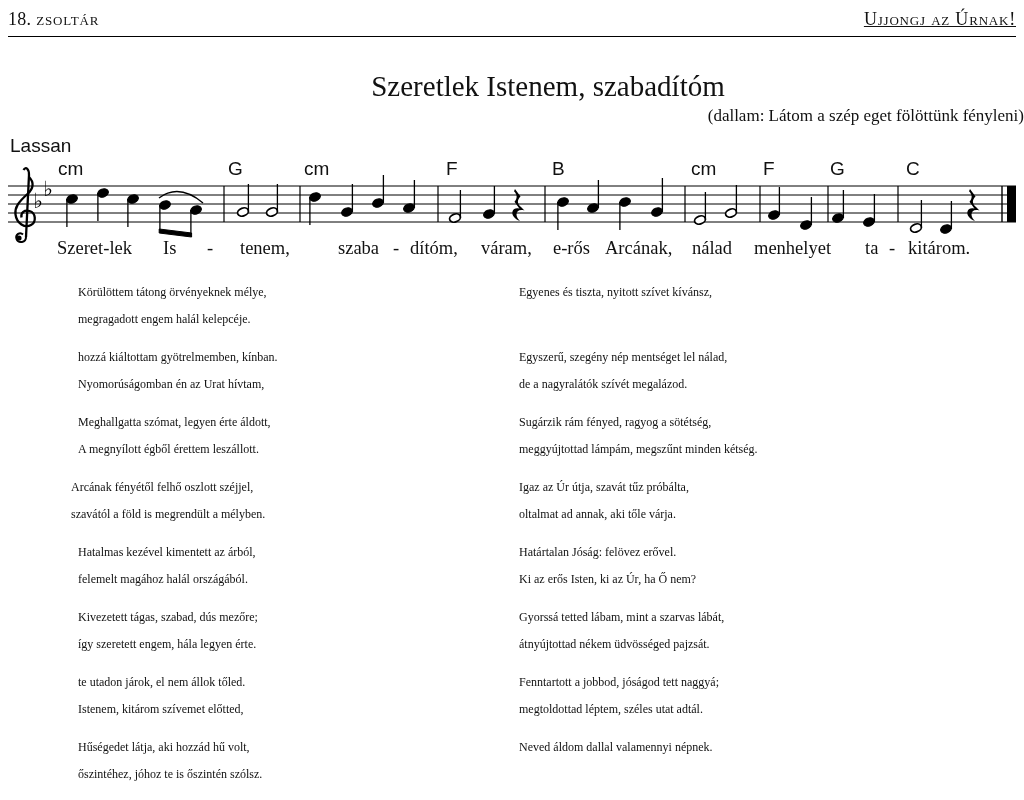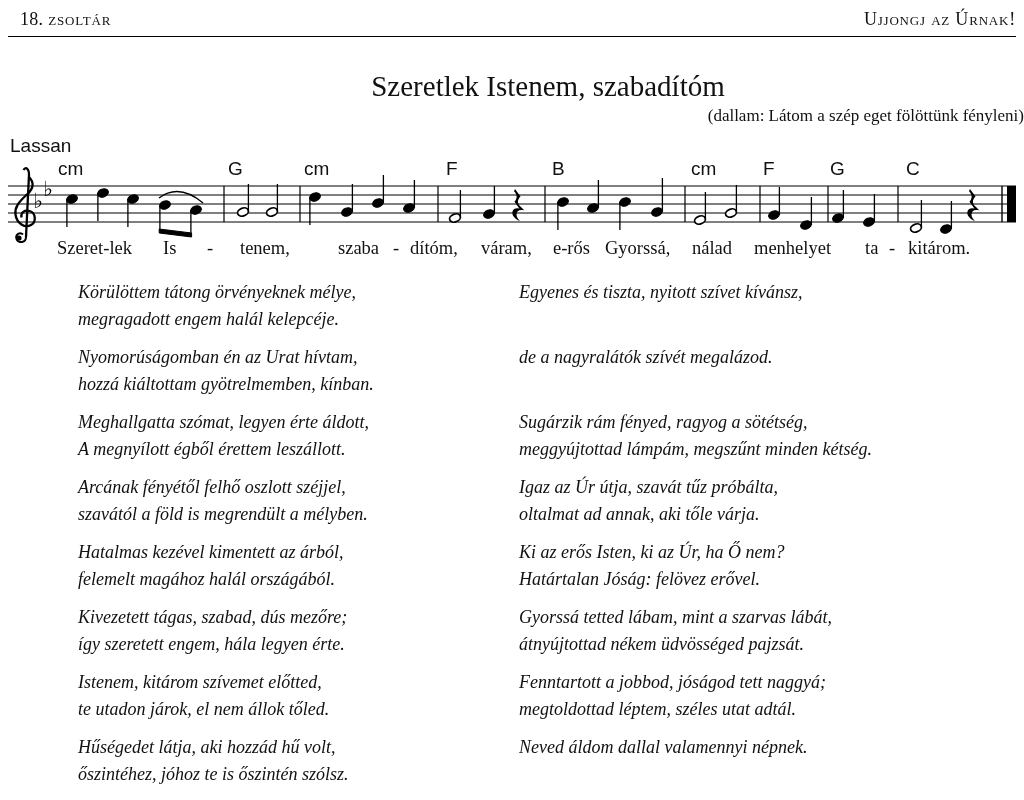--- a/index.html
+++ b/index.html
@@ -4,34 +4,34 @@
 <style>
   html,body{margin:0;padding:0;}
   body{
     width:1024px;height:800px;position:relative;background:#ffffff;color:#111;
     font-family:"Liberation Serif",serif;overflow:hidden;
   }
   .abs{position:absolute;}
   
   .hdr{top:9px;font-size:18px;letter-spacing:.3px;}
   .hdr .sc{font-variant:small-caps;letter-spacing:.8px;}
-  #hdr-left{left:20px;}
-  #hdr-right{right:8px;font-variant:small-caps;letter-spacing:.8px;}
+  #hdr-left{left:8px;}
+  #hdr-right{right:8px;font-variant:small-caps;letter-spacing:.8px;text-decoration:underline;}
   #hdr-rule{left:8px;right:8px;top:36px;border-top:1.6px solid #000;height:0;}
   
   #song-title{left:0;width:1024px;top:70px;text-align:center;font-size:29px;font-weight:normal;padding-left:36px;}
   #song-subtitle{left:0;width:1024px;top:106px;text-align:right;font-size:17px;}
   
   #tempo{left:10px;top:135px;font-family:"Liberation Sans",sans-serif;font-size:19px;}
   .chord{top:158px;font-family:"Liberation Sans",sans-serif;font-size:19px;}
   #score-svg{left:0;top:150px;}
   .lyr{top:238px;font-size:18.5px;white-space:pre;}
   
   .stanza{width:440px;}
-  .vline{font-size:18px;line-height:27px;white-space:pre;font-style:italic;}
+  .vline{font-size:12px;line-height:27px;white-space:pre;}
 </style>
 </head>
 <body>
 
 <div class="abs hdr" id="hdr-left"><span>18.</span>&nbsp;<span class="sc">zsoltár</span></div>
 <div class="abs hdr" id="hdr-right">Ujjongj az Úrnak!</div>
 <div class="abs" id="hdr-rule"></div>
 
 <div class="abs" id="song-title">Szeretlek Istenem, szabadítóm</div>
 <div class="abs" id="song-subtitle">(dallam: Látom a szép eget fölöttünk fényleni)</div>
@@ -215,77 +215,78 @@
 
 <span class="abs lyr" style="left:57px">Szeret-lek</span>
 <span class="abs lyr" style="left:163px">Is</span>
 <span class="abs lyr" style="left:207px">-</span>
 <span class="abs lyr" style="left:240px">tenem,</span>
 <span class="abs lyr" style="left:338px">szaba</span>
 <span class="abs lyr" style="left:393px">-</span>
 <span class="abs lyr" style="left:410px">dítóm,</span>
 <span class="abs lyr" style="left:481px">váram,</span>
 <span class="abs lyr" style="left:553px">e-rős</span>
-<span class="abs lyr" style="left:605px">Gyorssá,</span>
+<span class="abs lyr" style="left:605px">Arcának,</span>
 <span class="abs lyr" style="left:692px">nálad</span>
 <span class="abs lyr" style="left:754px">menhelyet</span>
 <span class="abs lyr" style="left:865px">ta</span>
 <span class="abs lyr" style="left:889px">-</span>
 <span class="abs lyr" style="left:908px">kitárom.</span>
 
 <div class="abs stanza" style="left:78px;top:279px">
   <div class="vline">Körülöttem tátong örvényeknek mélye,</div>
   <div class="vline">megragadott engem halál kelepcéje.</div>
 </div>
 <div class="abs stanza" style="left:78px;top:344px">
+  <div class="vline">hozzá kiáltottam gyötrelmemben, kínban.</div>
   <div class="vline">Nyomorúságomban én az Urat hívtam,</div>
-  <div class="vline">hozzá kiáltottam gyötrelmemben, kínban.</div>
 </div>
 <div class="abs stanza" style="left:78px;top:409px">
   <div class="vline">Meghallgatta szómat, legyen érte áldott,</div>
   <div class="vline">A megnyílott égből érettem leszállott.</div>
 </div>
-<div class="abs stanza" style="left:78px;top:474px">
+<div class="abs stanza" style="left:71px;top:474px">
   <div class="vline">Arcának fényétől felhő oszlott széjjel,</div>
   <div class="vline">szavától a föld is megrendült a mélyben.</div>
 </div>
 <div class="abs stanza" style="left:78px;top:539px">
   <div class="vline">Hatalmas kezével kimentett az árból,</div>
   <div class="vline">felemelt magához halál országából.</div>
 </div>
 <div class="abs stanza" style="left:78px;top:604px">
   <div class="vline">Kivezetett tágas, szabad, dús mezőre;</div>
   <div class="vline">így szeretett engem, hála legyen érte.</div>
 </div>
 <div class="abs stanza" style="left:78px;top:669px">
+  <div class="vline">te utadon járok, el nem állok tőled.</div>
   <div class="vline">Istenem, kitárom szívemet előtted,</div>
-  <div class="vline">te utadon járok, el nem állok tőled.</div>
 </div>
 <div class="abs stanza" style="left:78px;top:734px">
   <div class="vline">Hűségedet látja, aki hozzád hű volt,</div>
   <div class="vline">őszintéhez, jóhoz te is őszintén szólsz.</div>
 </div>
 
 <div class="abs stanza" style="left:519px;top:279px">
   <div class="vline">Egyenes és tiszta, nyitott szívet kívánsz,</div>
 </div>
 <div class="abs stanza" style="left:519px;top:344px">
+  <div class="vline">Egyszerű, szegény nép mentséget lel nálad,</div>
   <div class="vline">de a nagyralátók szívét megalázod.</div>
 </div>
 <div class="abs stanza" style="left:519px;top:409px">
   <div class="vline">Sugárzik rám fényed, ragyog a sötétség,</div>
   <div class="vline">meggyújtottad lámpám, megszűnt minden kétség.</div>
 </div>
 <div class="abs stanza" style="left:519px;top:474px">
   <div class="vline">Igaz az Úr útja, szavát tűz próbálta,</div>
   <div class="vline">oltalmat ad annak, aki tőle várja.</div>
 </div>
 <div class="abs stanza" style="left:519px;top:539px">
+  <div class="vline">Határtalan Jóság: felövez erővel.</div>
   <div class="vline">Ki az erős Isten, ki az Úr, ha Ő nem?</div>
-  <div class="vline">Határtalan Jóság: felövez erővel.</div>
 </div>
 <div class="abs stanza" style="left:519px;top:604px">
   <div class="vline">Gyorssá tetted lábam, mint a szarvas lábát,</div>
   <div class="vline">átnyújtottad nékem üdvösséged pajzsát.</div>
 </div>
 <div class="abs stanza" style="left:519px;top:669px">
   <div class="vline">Fenntartott a jobbod, jóságod tett naggyá;</div>
   <div class="vline">megtoldottad léptem, széles utat adtál.</div>
 </div>
 <div class="abs stanza" style="left:519px;top:734px">

